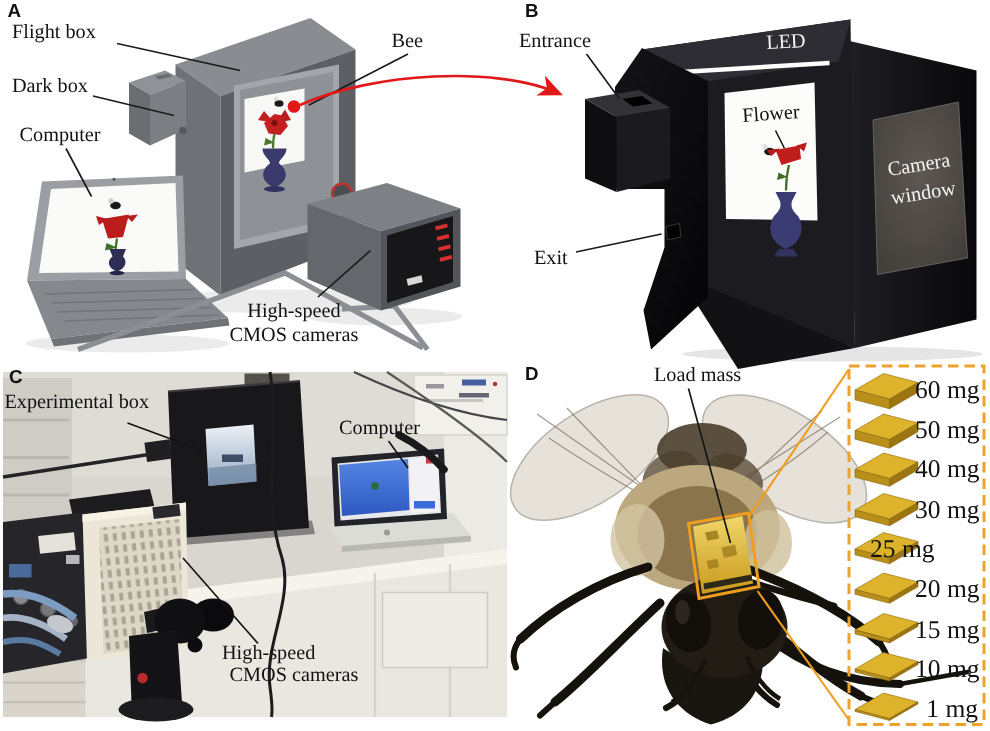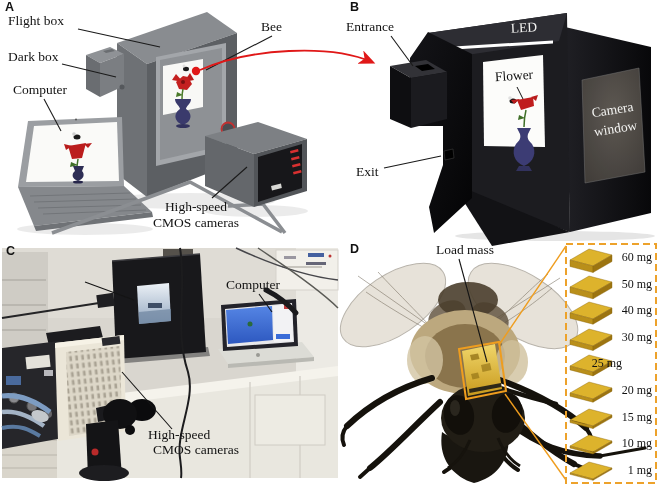--- a/index.html
+++ b/index.html
@@ -6,21 +6,21 @@
   #figure{position:relative;width:660px;height:487px;background:#ffffff;overflow:hidden;
           font-family:"Liberation Serif","DejaVu Serif",serif;}
   #art{position:absolute;left:0;top:0;width:660px;height:487px;}
   .lbl{position:absolute;font-family:"Liberation Serif","DejaVu Serif",serif;
        font-size:13.5px;color:#121212;white-space:nowrap;line-height:1.05;text-align:center;}
   .tag{position:absolute;font-family:"Liberation Sans","DejaVu Sans",sans-serif;
        font-weight:700;font-size:12.5px;color:#111;}
   .center{text-align:center;}
   .white{color:#f4f4f2;}
   .masslbl{position:absolute;font-family:"Liberation Serif","DejaVu Serif",serif;
-           font-size:12px;color:#121212;width:42px;text-align:right;white-space:nowrap;}
+           font-size:17px;color:#121212;width:42px;text-align:right;white-space:nowrap;}
 </style>
 </head>
 <body>
 
 <div id="figure">
 
 <svg id="art" viewBox="0 0 660 487" xmlns="http://www.w3.org/2000/svg">
   <defs>
     <linearGradient id="goldTop" x1="0" y1="0" x2="0" y2="1">
       <stop offset="0" stop-color="#f0d66a"></stop>
@@ -400,20 +400,21 @@
   <span class="lbl" style="left:346px;top:20px">Entrance</span>
   <span class="lbl white center" style="left:500px;top:21px;width:48px;transform:rotate(-3deg)">LED</span>
   <span class="lbl center" style="left:488px;top:69px;width:52px;transform:rotate(-4deg)">Flower</span>
   <div class="lbl white center" style="left:583px;top:100px;width:62px;transform:rotate(-9deg);line-height:19px">
     <div>Camera</div>
     <div>window</div>
   </div>
   <span class="lbl" style="left:356px;top:165px">Exit</span>
 
   <span class="tag" style="left:6px;top:244px">C</span>
+  <span class="lbl" style="left:3px;top:261px">Experimental box</span>
   <span class="lbl" style="left:226px;top:278px">Computer</span>
   <span class="lbl center" style="left:148px;top:428px">High-speed</span>
   <span class="lbl center" style="left:140px;top:443px;width:112px">CMOS cameras</span>
 
   <span class="tag" style="left:350px;top:242px">D</span>
   <span class="lbl" style="left:436px;top:243px">Load mass</span>
   <span class="masslbl" style="left:610px;top:250px">60 mg</span>
   <span class="masslbl" style="left:610px;top:277px">50 mg</span>
   <span class="masslbl" style="left:610px;top:303px">40 mg</span>
   <span class="masslbl" style="left:610px;top:330px">30 mg</span>

